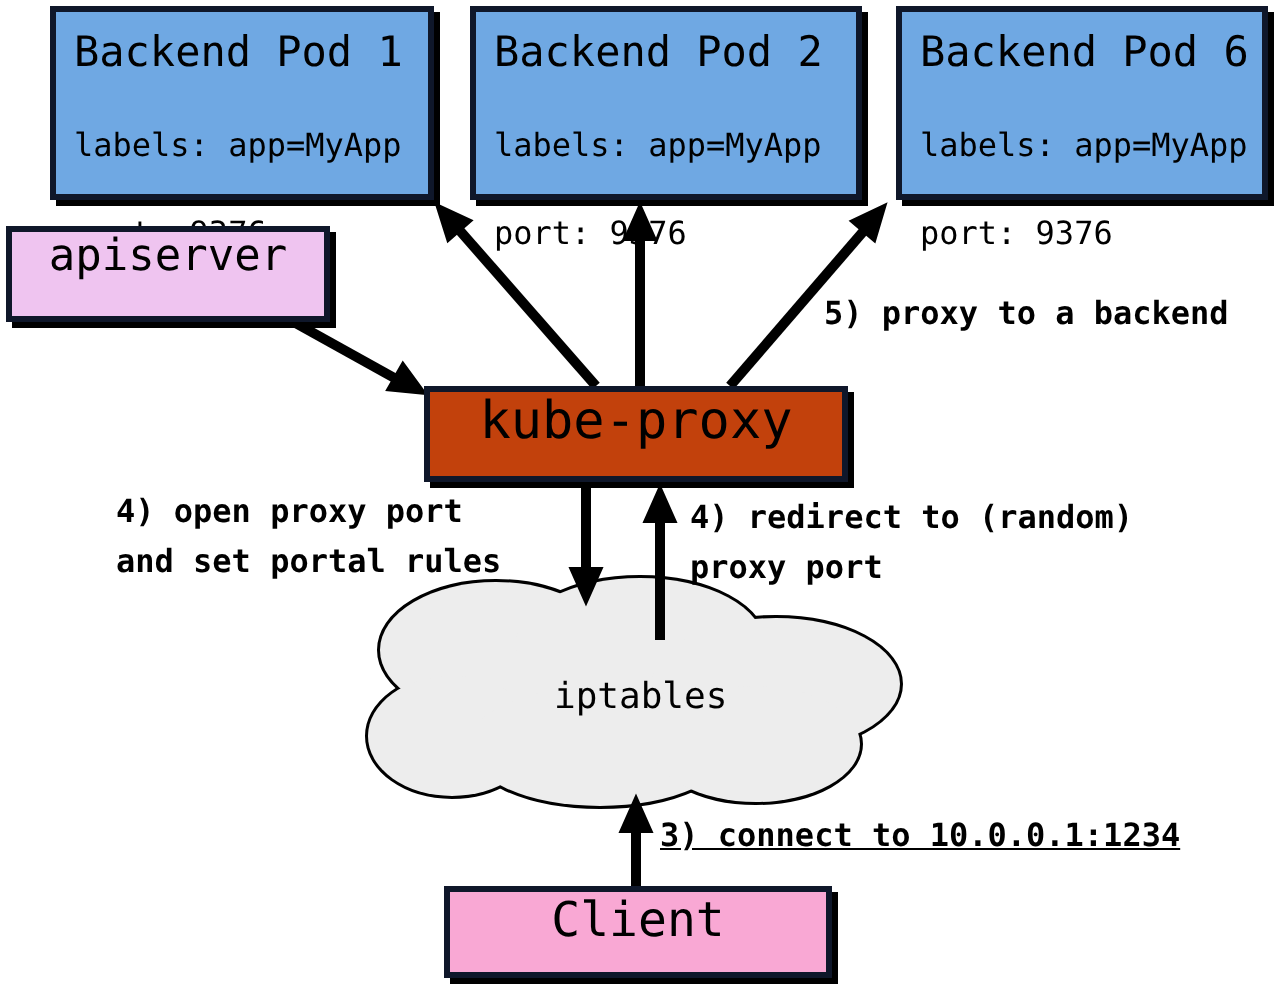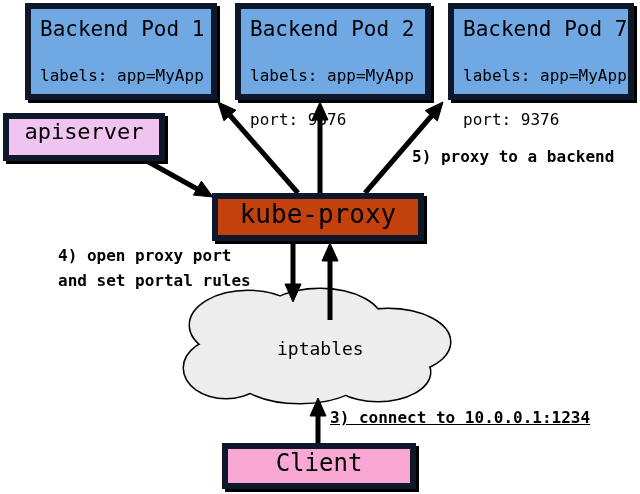--- a/index.html
+++ b/index.html
@@ -2,21 +2,21 @@
 <html><head>
 <meta charset="utf-8">
 <style>
   html,body{margin:0;padding:0;background:#fff;}
   #stage{
     position:relative;width:640px;height:494px;background:#ffffff;overflow:hidden;
     font-family:"DejaVu Sans Mono","Liberation Mono",monospace;color:#000;
   }
   #arrow-layer{position:absolute;left:0;top:0;width:640px;height:494px;z-index:1;}
   .node{
-    position:absolute;z-index:2;border:6px solid #0f172a;box-sizing:border-box;
+    position:absolute;z-index:2;border:3px solid #0f172a;box-sizing:border-box;
     box-shadow:3px 3px 0 #000;
   }
   .pod{width:192px;height:97px;padding:6px 9px;}
   .pod-title{font-size:21px;line-height:28px;white-space:nowrap;}
   .pod-line{font-size:16px;line-height:23px;white-space:nowrap;margin-top:21px;}
   .center-label{display:flex;align-items:flex-start;justify-content:center;}
   .annotation{
     position:absolute;z-index:3;font-weight:bold;font-size:16px;line-height:25px;
     white-space:pre-line;
   }
@@ -92,21 +92,21 @@
     <div class="pod-line">port: 9376</div>
   </div>
 
   <div class="node pod" style="left: 235px; top: 3px; width: 196px; background-color: rgb(111, 168, 227);">
     <div class="pod-title">Backend Pod 2</div>
     <div class="pod-line">labels: app=MyApp</div>
     <div class="pod-line">port: 9376</div>
   </div>
 
   <div class="node pod" style="left: 448px; top: 3px; width: 186px; background-color: rgb(111, 168, 227);">
-    <div class="pod-title">Backend Pod 7</div>
+    <div class="pod-title">Backend Pod 6</div>
     <div class="pod-line">labels: app=MyApp</div>
     <div class="pod-line">port: 9376</div>
   </div>
 
   <div class="node center-label" style="left: 3px; top: 113px; width: 162px; height: 48px; font-size: 22px; background-color: rgb(239, 196, 240);">
     <span>apiserver</span>
   </div>
 
   <div class="node center-label" style="left: 212px; top: 193px; width: 212px; height: 48px; font-size: 26px; background-color: #c2410c;">
     <span>kube-proxy</span>
@@ -114,15 +114,17 @@
 
   <div class="node center-label" style="left: 222px; top: 443px; width: 194px; height: 46px; font-size: 24px; background-color: #f9a8d4;">
     <span>Client</span>
   </div>
 
   <div class="cloud-label" style="left:277px;top:338px;">iptables</div>
 
   <div class="annotation" style="left:58px;top:243px;">4) open proxy port
 and set portal rules</div>
   <div class="annotation" style="left:330px;top:405px;text-decoration:underline;">3) connect to 10.0.0.1:1234</div>
+  <div class="annotation" style="left:345px;top:246px;">4) redirect to (random)
+proxy port</div>
   <div class="annotation" style="left:412px;top:144px;">5) proxy to a backend</div>
 
 </div>
 
 </body></html>

